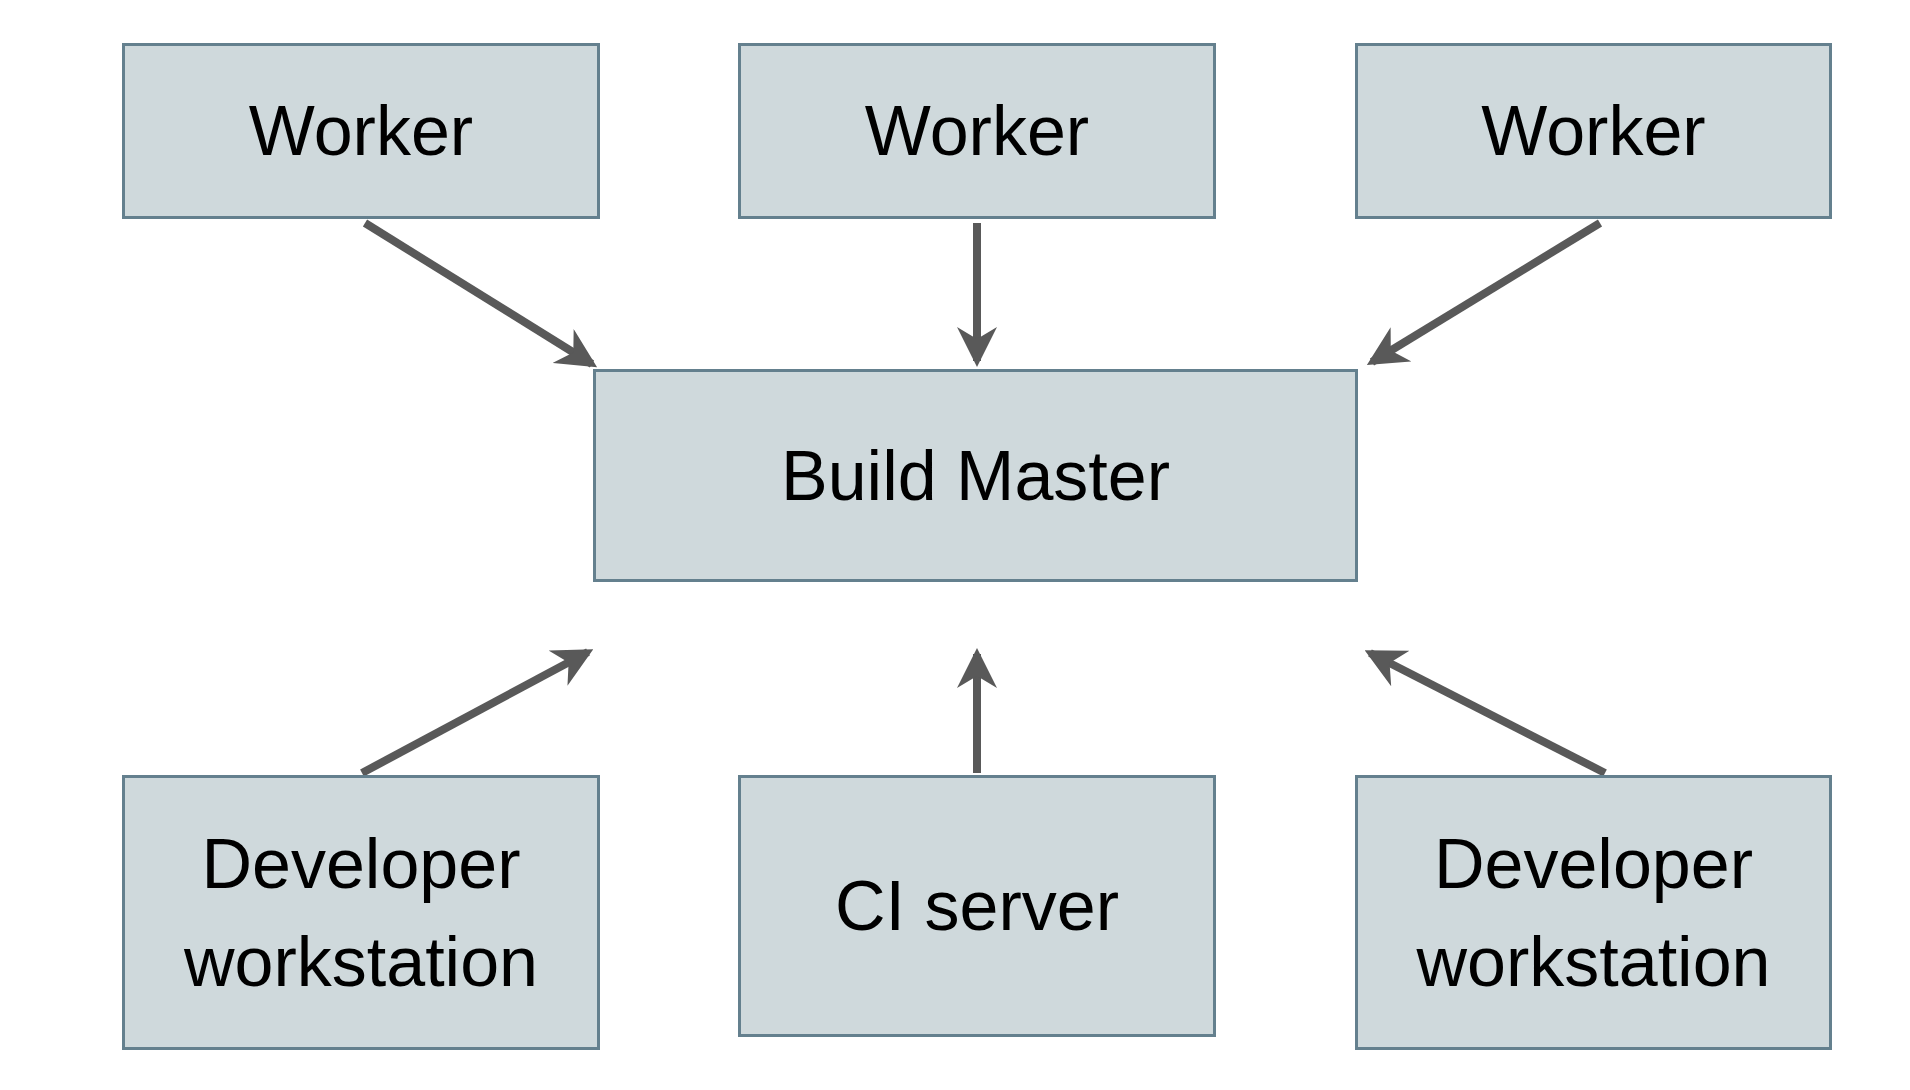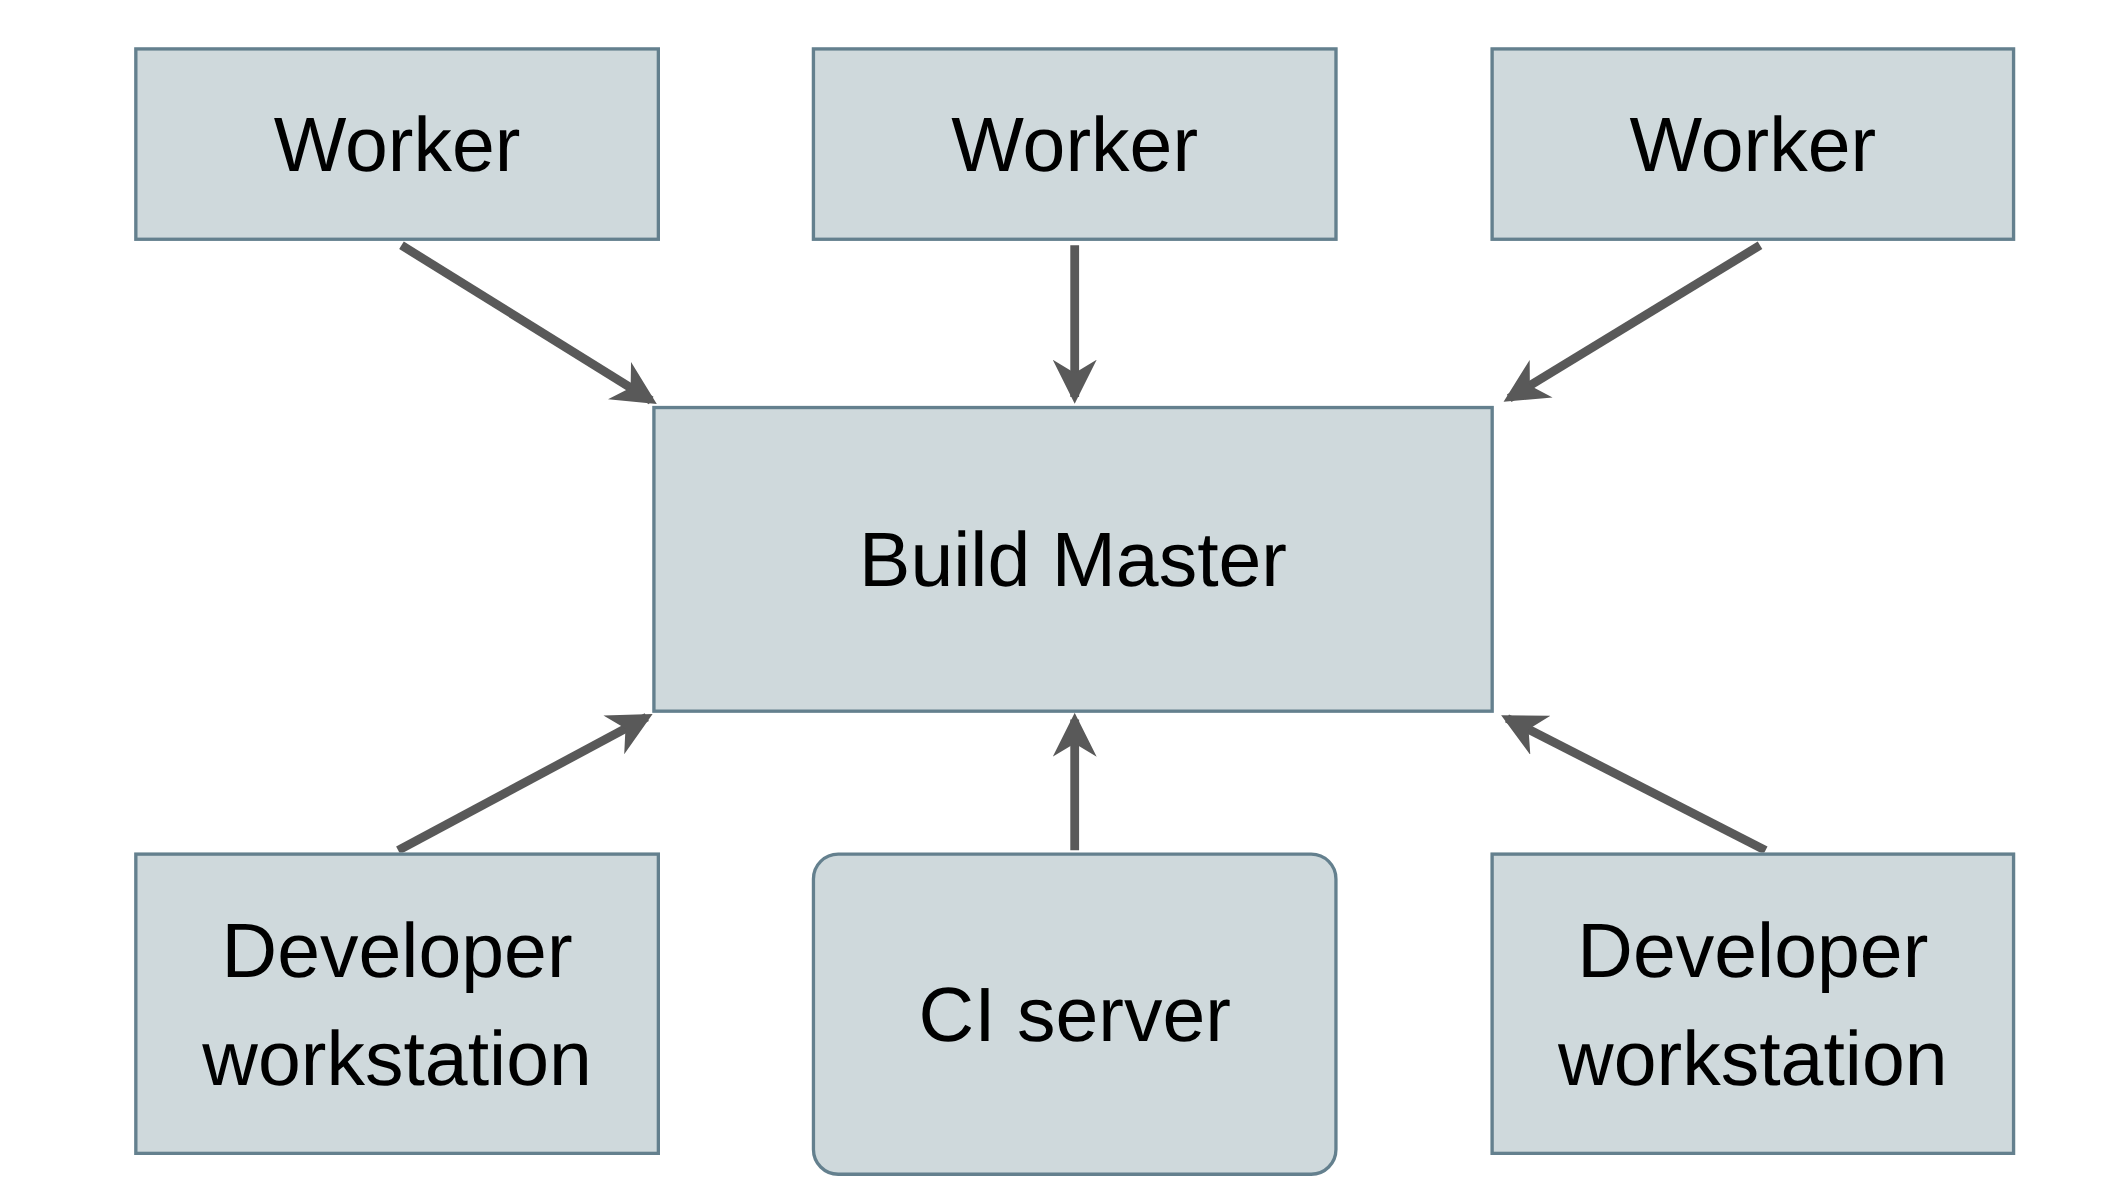--- a/index.html
+++ b/index.html
@@ -25,23 +25,23 @@
     justify-content: center;
     text-align: center;
     color: var(--text, #000000);
     font-size: 70px;
     line-height: 1.4;
     letter-spacing: 0px;
   }
   #node-worker-1  { left: 122px;  top: 43px;  width: 478px; height: 176px; }
   #node-worker-2  { left: 738px;  top: 43px;  width: 478px; height: 176px; }
   #node-worker-3  { left: 1355px; top: 43px;  width: 477px; height: 176px; }
-  #node-build-master { left: 593px; top: 369px; width: 765px; height: 279px; text-align: center; }
+  #node-build-master { left: 593px; top: 369px; width: 765px; height: 213px; text-align: center; }
   #node-dev-left  { left: 122px;  top: 775px; width: 478px; height: 275px; padding: 0 30px; }
-  #node-ci-server { left: 738px;  top: 775px; width: 478px; height: 294px; border-radius: 24px; }
+  #node-ci-server { left: 738px;  top: 775px; width: 478px; height: 262px; }
   #node-dev-right { left: 1355px; top: 775px; width: 477px; height: 275px; padding: 0 30px; }
   #arrow-layer {
     position: absolute;
     left: 0; top: 0;
     width: 1910px;
     height: 1090px;
     pointer-events: none;
   }
   .arrow {
     stroke: var(--arrow, #595959);

